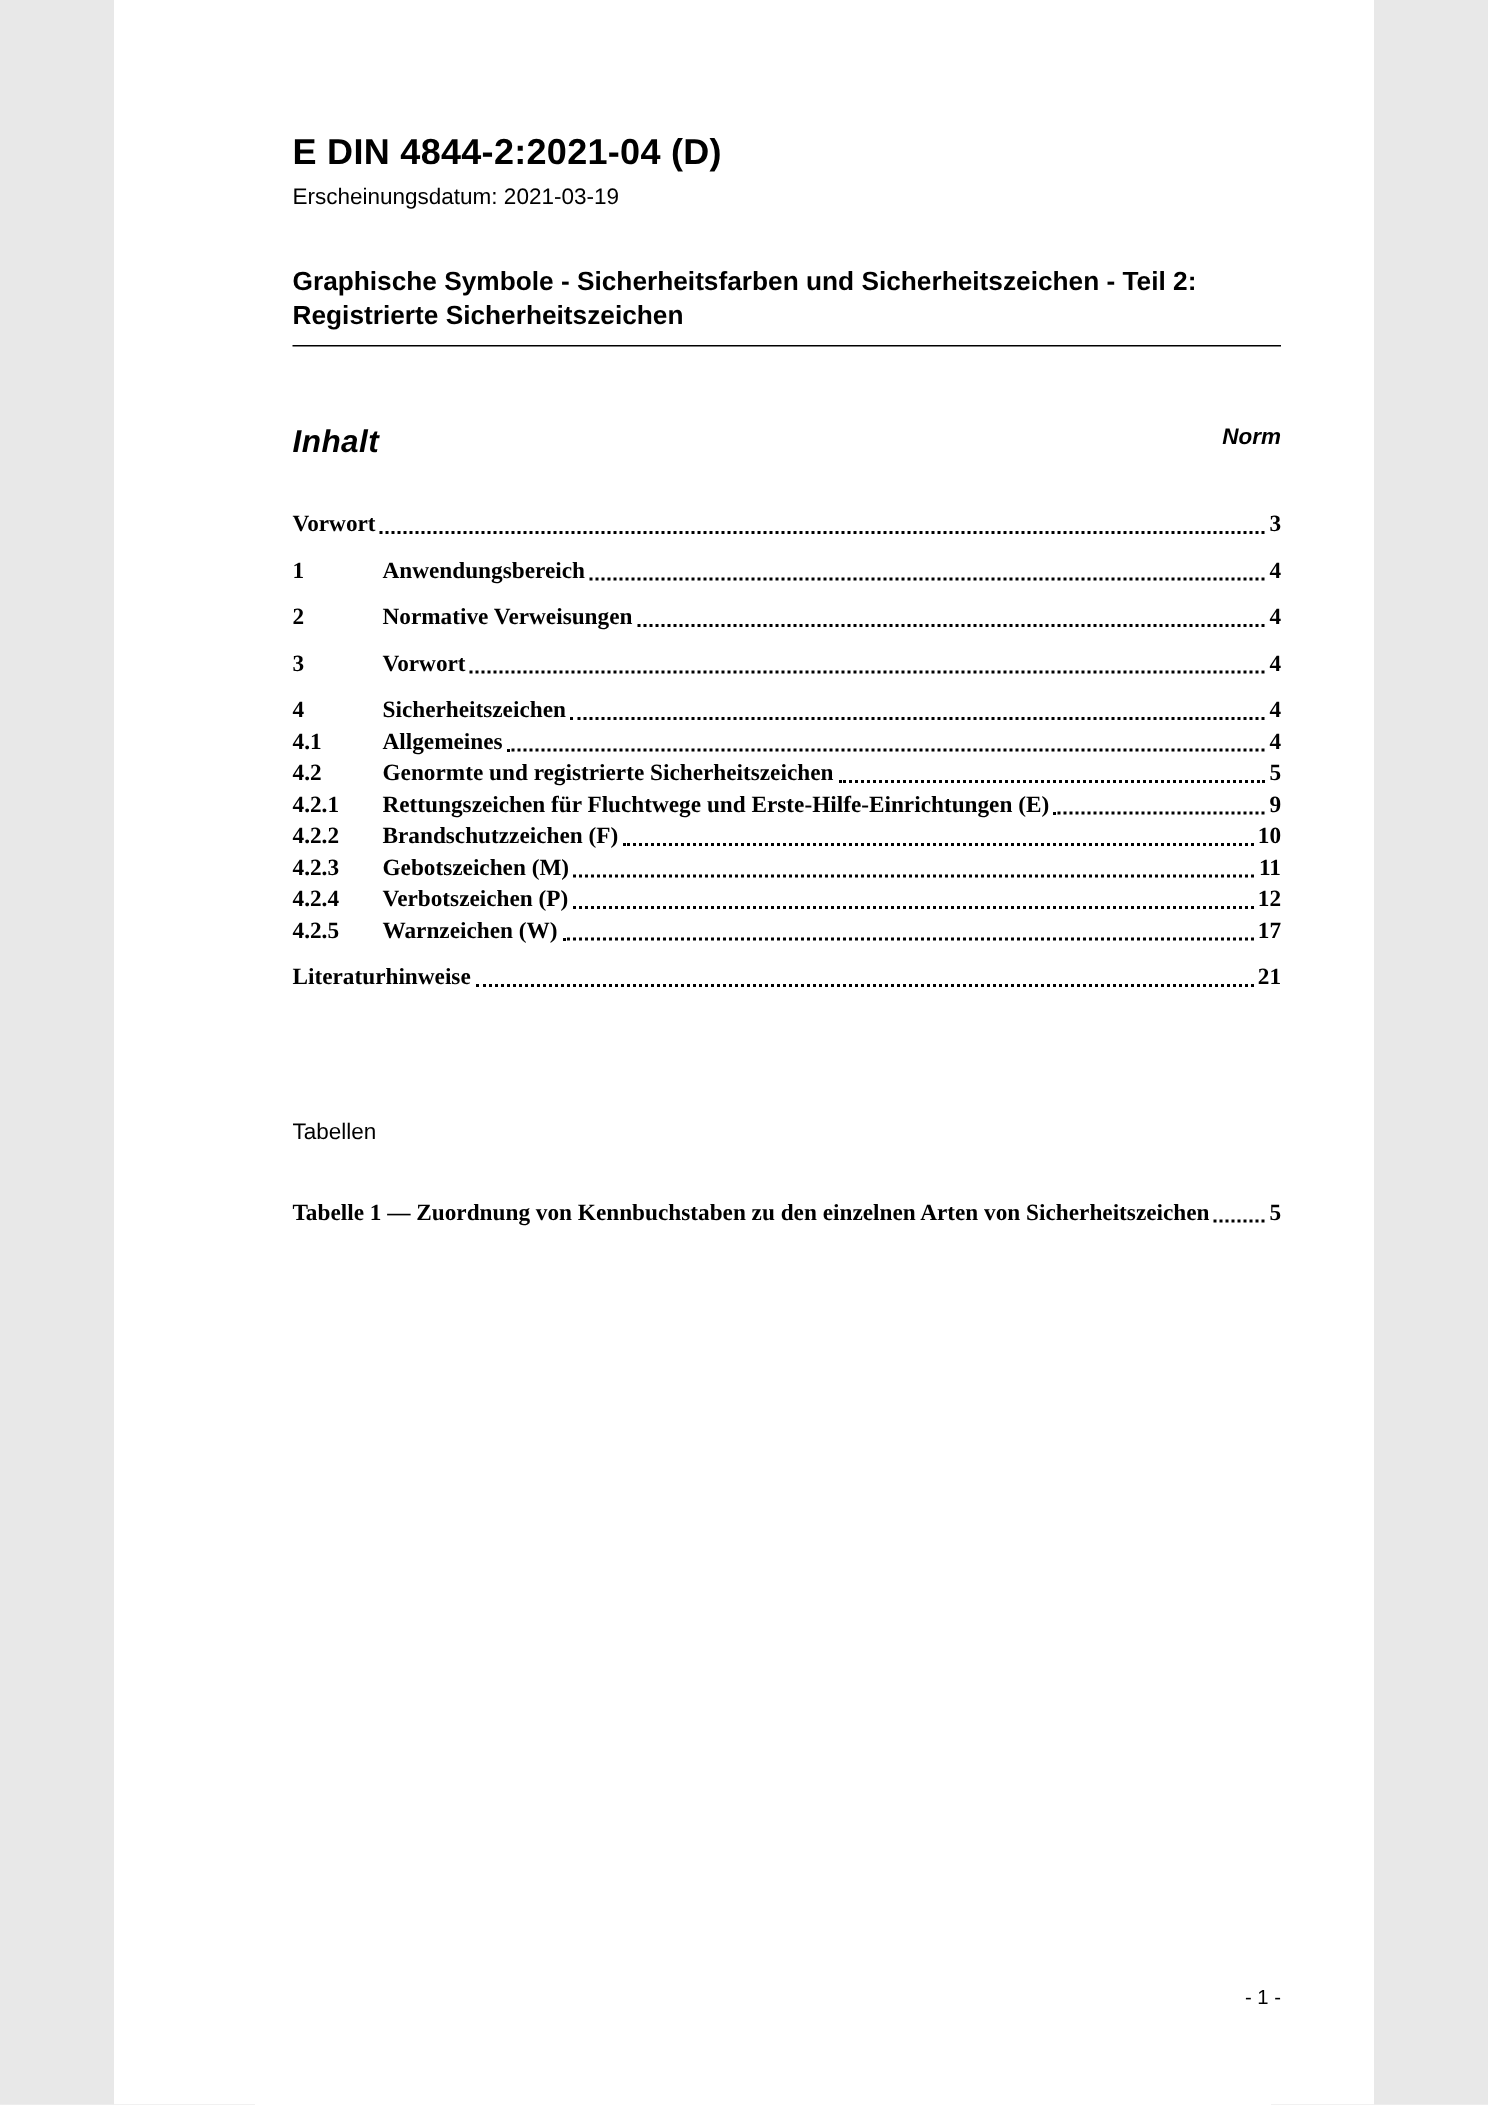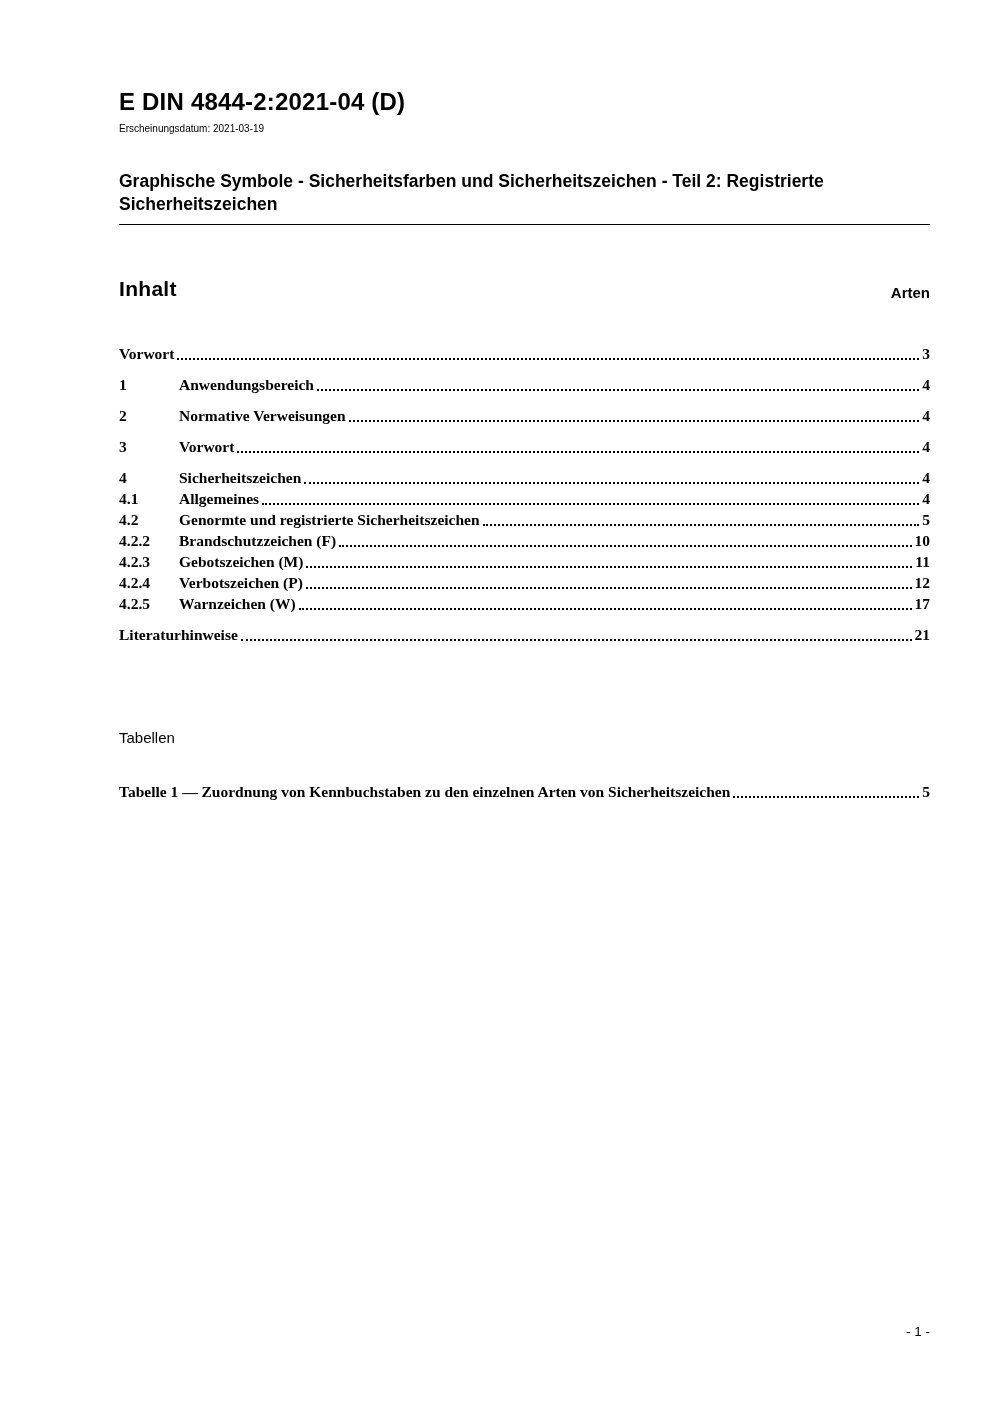--- a/index.html
+++ b/index.html
@@ -1,50 +1,51 @@
 <!DOCTYPE html>
 <html><head>
 <meta charset="utf-8">
 <style>
   * { margin: 0; padding: 0; box-sizing: border-box; }
   html, body { background: #e8e8e8; }
   .page {
-    width: 992px;
+    width: 840px;
     height: 1403px;
     margin: 0 auto;
     background: #ffffff;
     position: relative;
     font-family: "Liberation Sans", sans-serif;
     color: #000;
     padding: 88px 62px 0 119px;
   }
   .doc-code {
     font-size: 24px;
     font-weight: bold;
     letter-spacing: 0.2px;
     margin-bottom: 7px;
   }
   .pub-date {
-    font-size: 10px;
+    font-size: 15px;
     margin-bottom: 9px;
   }
   .doc-title {
     font-size: 17.5px;
     font-weight: bold;
     line-height: 1.32;
     padding-bottom: 8px;
     border-bottom: 1px solid #000;
     margin-top: 36px;
   }
   .toc-head {
     display: flex;
     justify-content: space-between;
-    align-items: flex-end;
+    align-items: flex-start;
     margin-top: 52px;
-    margin-bottom: 42px;
+    margin-bottom: 32px;
+    font-style: italic;
   }
   .toc-heading {
     font-size: 21px;
     font-weight: bold;
     letter-spacing: 0.3px;
   }
   .page-col-label {
     font-size: 15px;
     font-weight: bold;
   }
@@ -92,21 +93,21 @@
 <body>
 
 <div class="page">
 
   <div class="doc-code">E DIN 4844-2:2021-04 (D)</div>
   <div class="pub-date">Erscheinungsdatum: 2021-03-19</div>
   <div class="doc-title">Graphische Symbole - Sicherheitsfarben und Sicherheitszeichen - Teil 2: Registrierte Sicherheitszeichen</div>
 
   <div class="toc-head">
     <span class="toc-heading">Inhalt</span>
-    <span class="page-col-label">Arten</span>
+    <span class="page-col-label">Norm</span>
   </div>
 
   <div class="toc-rows" id="toc-entries">
       <div class="toc-row">
         <span class="label">Vorwort</span>
         <span class="leader"></span>
         <span class="page-num">3</span>
       </div>
       <div class="toc-row spaced">
         <span class="num">1</span>
@@ -136,20 +137,26 @@
         <span class="num">4.1</span>
         <span class="label">Allgemeines</span>
         <span class="leader"></span>
         <span class="page-num">4</span>
       </div>
       <div class="toc-row">
         <span class="num">4.2</span>
         <span class="label">Genormte und registrierte Sicherheitszeichen</span>
         <span class="leader"></span>
         <span class="page-num">5</span>
+      </div>
+      <div class="toc-row">
+        <span class="num">4.2.1</span>
+        <span class="label">Rettungszeichen für Fluchtwege und Erste-Hilfe-Einrichtungen (E)</span>
+        <span class="leader"></span>
+        <span class="page-num">9</span>
       </div>
       <div class="toc-row">
         <span class="num">4.2.2</span>
         <span class="label">Brandschutzzeichen (F)</span>
         <span class="leader"></span>
         <span class="page-num">10</span>
       </div>
       <div class="toc-row">
         <span class="num">4.2.3</span>
         <span class="label">Gebotszeichen (M)</span>

